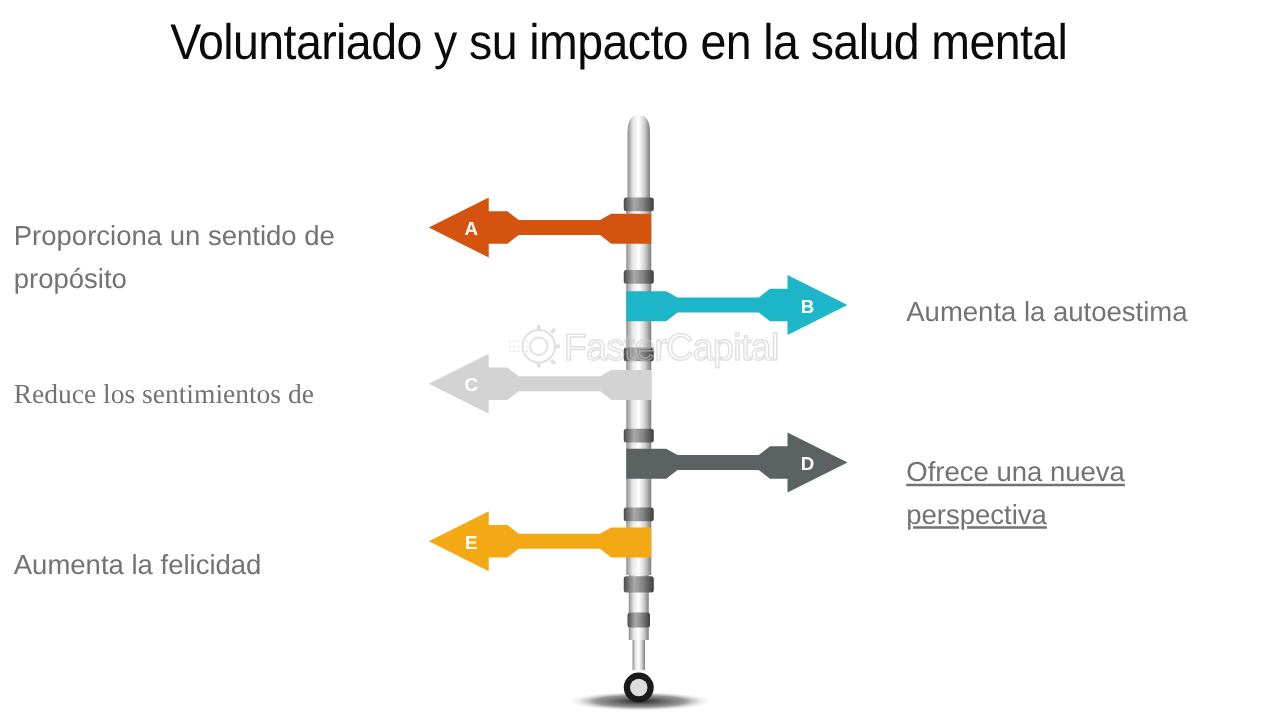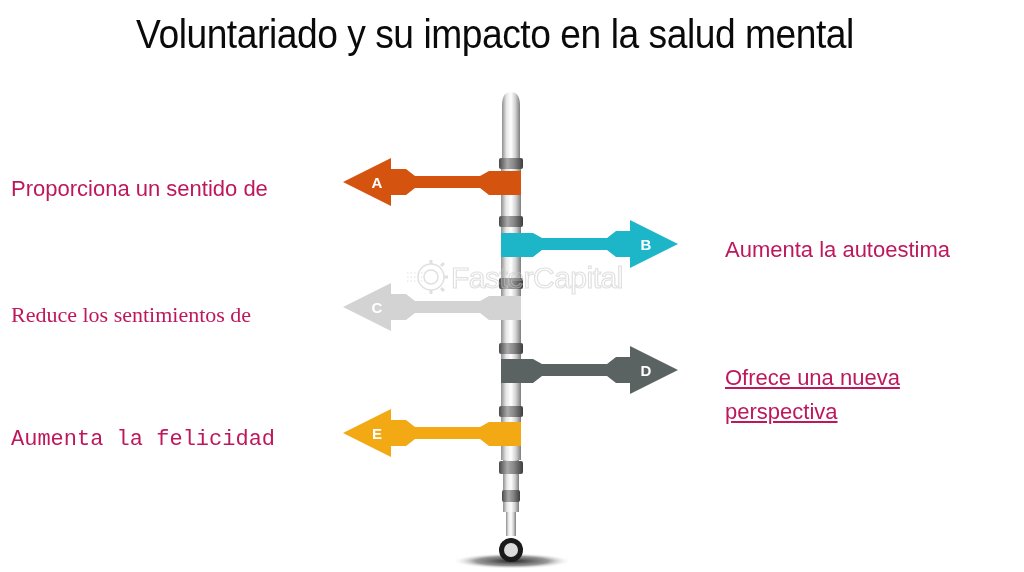--- a/index.html
+++ b/index.html
@@ -25,21 +25,21 @@
       font-weight: normal;
       letter-spacing: -0.5px;
       color: #0a0a0a;
       transform: scaleX(0.93);
       transform-origin: 495px 0;
     }
     .label {
       position: absolute;
       font-size: 22px;
       line-height: 34px;
-      color: #be185d;
+      color: #737373;
     }
     .label.left { left: 11px; width: 330px; }
     .label.right { left: 725px; width: 320px; }
 
     .diagram {
       position: absolute;
       left: 0;
       top: 0;
       width: 1024px;
       height: 572px;
@@ -53,32 +53,33 @@
       opacity: 0.55;
     }
   </style>
 </head>
 <body>
 
 <div class="title">Voluntariado y su impacto en la salud mental</div>
 
 <div class="label left" style="top:172px;">
   <div>Proporciona un sentido de</div>
+  <div>propósito</div>
 </div>
 <div class="label right" style="top:233px;">
   <div>Aumenta la autoestima</div>
 </div>
 <div class="label left" style="top:298px;font-family:Liberation Serif, serif;">
   <div>Reduce los sentimientos de</div>
 </div>
 <div class="label right" style="top:361px;text-decoration:underline;">
   <div>Ofrece una nueva</div>
   <div>perspectiva</div>
 </div>
-<div class="label left" style="top:423px;font-family:Liberation Mono, monospace;">
+<div class="label left" style="top:435px;">
   <div>Aumenta la felicidad</div>
 </div>
 
 <svg class="diagram" width="1024" height="572" viewBox="0 0 1024 572" xmlns="http://www.w3.org/2000/svg">
   <defs>
     <linearGradient id="poleGrad" x1="0" y1="0" x2="1" y2="0">
       <stop offset="0" stop-color="#8f8f8f"></stop>
       <stop offset="0.25" stop-color="#e6e6e6"></stop>
       <stop offset="0.5" stop-color="#ffffff"></stop>
       <stop offset="0.75" stop-color="#cfcfcf"></stop>

